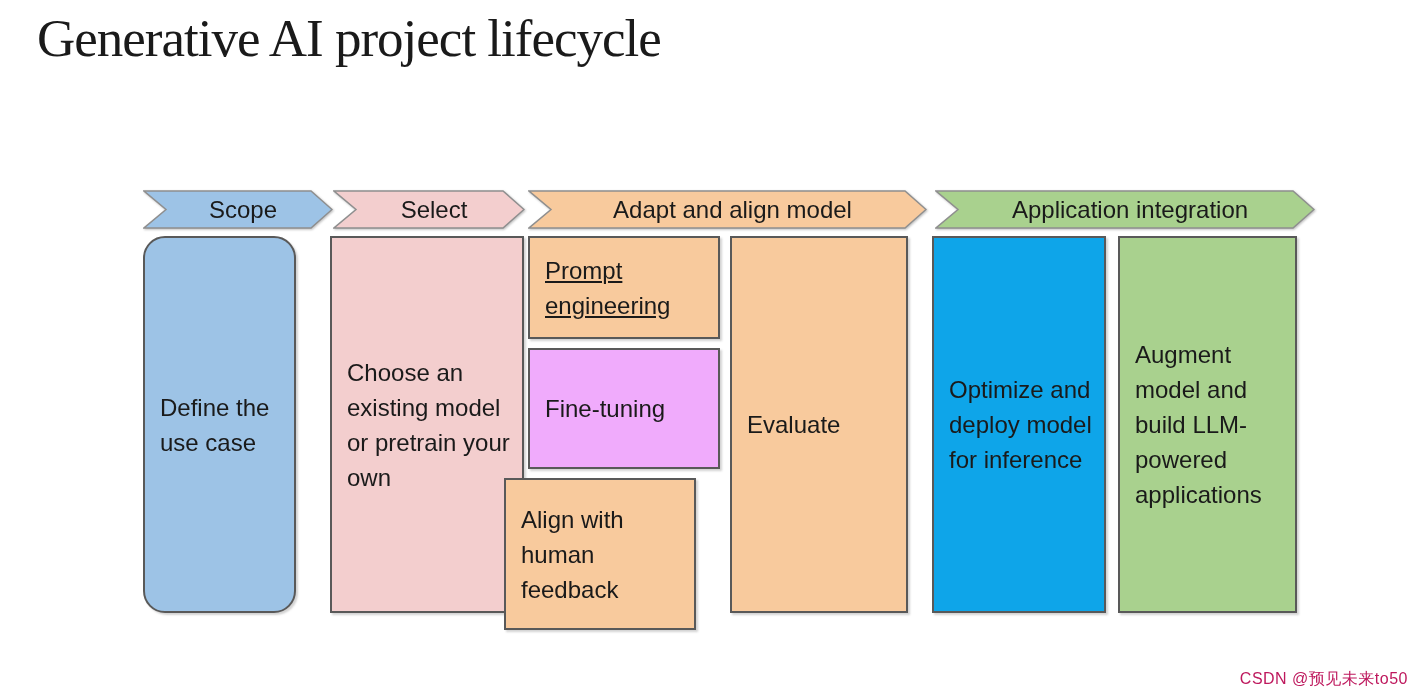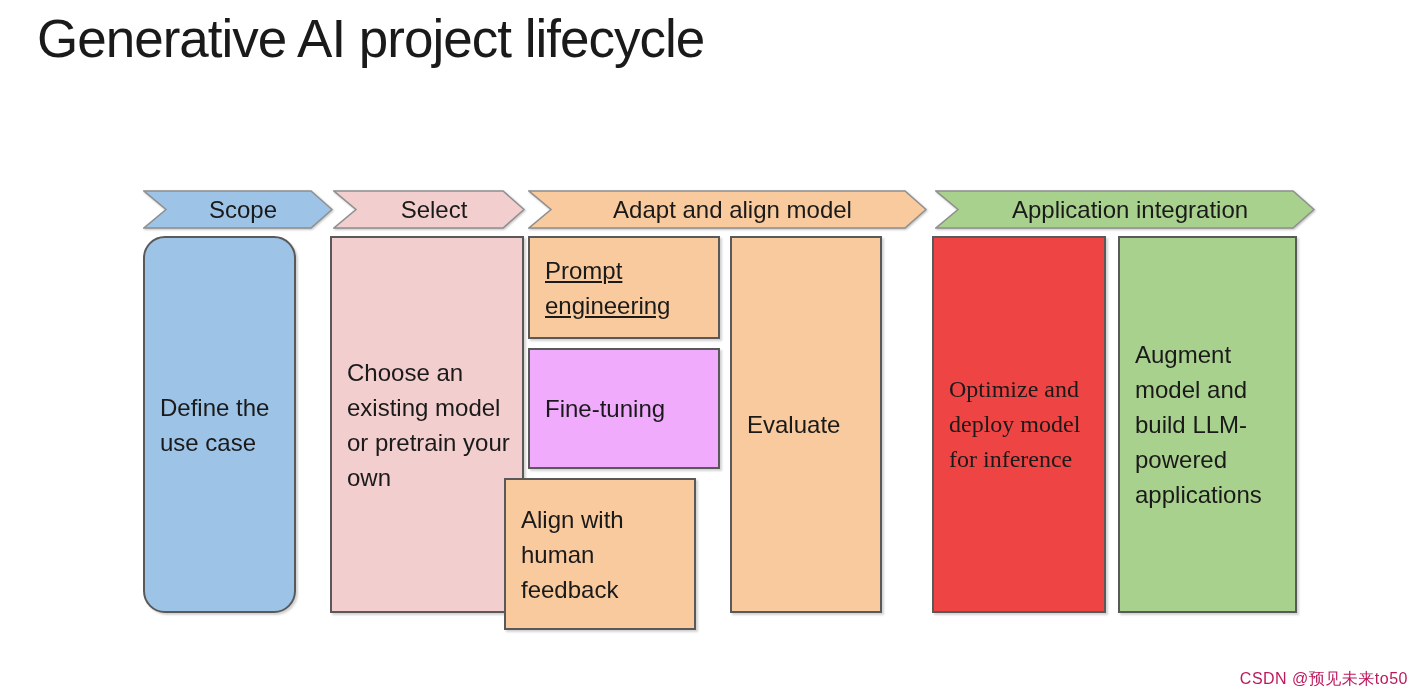--- a/index.html
+++ b/index.html
@@ -5,20 +5,21 @@
   html, body { margin:0; padding:0; }
   body { width:1420px; height:696px; overflow:hidden; }
   .canvas {
     position:relative; width:1420px; height:696px;
     font-family:"Liberation Sans", sans-serif;
   }
   .title {
     position:absolute; left:37px; top:8px;
     font-size:53px; letter-spacing:-1px; font-weight:400;
     white-space:nowrap;
+    font-family:Liberation Serif, serif;
   }
   .chevron {
     position:absolute; top:190px; height:39px;
     filter: drop-shadow(1px 1.5px 1px rgba(110,110,110,0.45));
   }
   .chevron svg { display:block; }
   .chevron .label {
     position:absolute; inset:0;
     display:flex; align-items:center; justify-content:center;
     font-size:24px; padding-left:10px; box-sizing:border-box;
@@ -34,21 +35,21 @@
   #chev-scope       { left:143px; width:190px; }
   #chev-select      { left:333px; width:192px; }
   #chev-adapt       { left:528px; width:399px; }
   #chev-integration { left:935px; width:380px; }
 
   #box-define   { left:143px; width:153px;border-radius:22px; }
   #box-choose   { left:330px; width:194px; }
   #box-prompt   { left:528px; width:192px; top:236px; height:103px; }
   #box-finetune { left:528px; width:192px; top:348px; height:121px; }
   #box-align    { left:504px; width:192px; top:478px; height:152px; }
-  #box-evaluate { left:730px; width:152px;align-items:center; }
+  #box-evaluate { left:730px; width:178px;align-items:center; }
   #box-optimize { left:932px; width:174px; }
   #box-augment  { left:1118px; width:179px; }
 
   .watermark {
     position:absolute; right:12px; bottom:6px;
     font-size:16px; letter-spacing:0.5px;
     text-shadow:1px 1px 1px rgba(255,255,255,0.9);
   }
 </style>
 </head>
@@ -103,21 +104,21 @@
   </div>
 
   <div class="box" id="box-align" style="background-color: rgb(248, 202, 157); border-color: rgb(89, 89, 89);">
     <span>Align with human feedback</span>
   </div>
 
   <div class="box" id="box-evaluate" style="background-color: rgb(248, 202, 157); border-color: rgb(89, 89, 89);">
     <span>Evaluate</span>
   </div>
 
-  <div class="box" id="box-optimize" style="background-color: #ef4444; border-color: rgb(89, 89, 89); font-family: Liberation Serif, serif;">
+  <div class="box" id="box-optimize" style="background-color: #0ea5e9; border-color: rgb(89, 89, 89);">
     <span>Optimize and deploy model for inference</span>
   </div>
 
   <div class="box" id="box-augment" style="background-color: rgb(169, 209, 142); border-color: rgb(89, 89, 89);">
     <span>Augment model and build LLM-powered applications</span>
   </div>
 
   <div class="watermark" style="color: #be185d;">CSDN @预见未来to50</div>
 
 </div>

